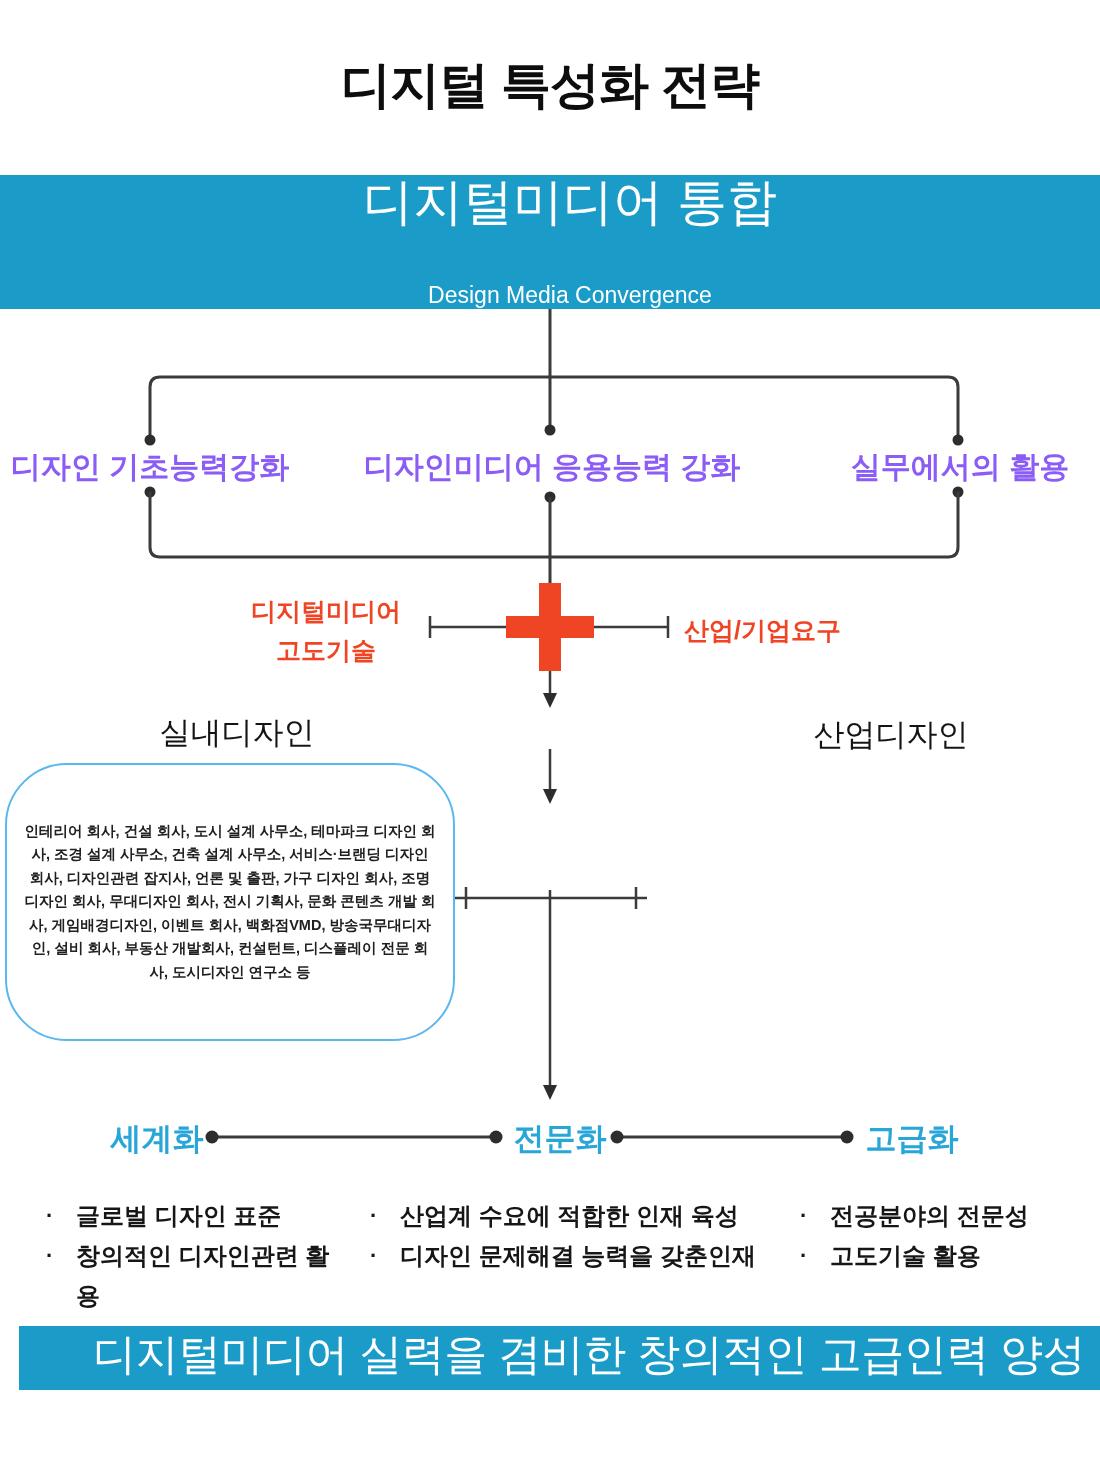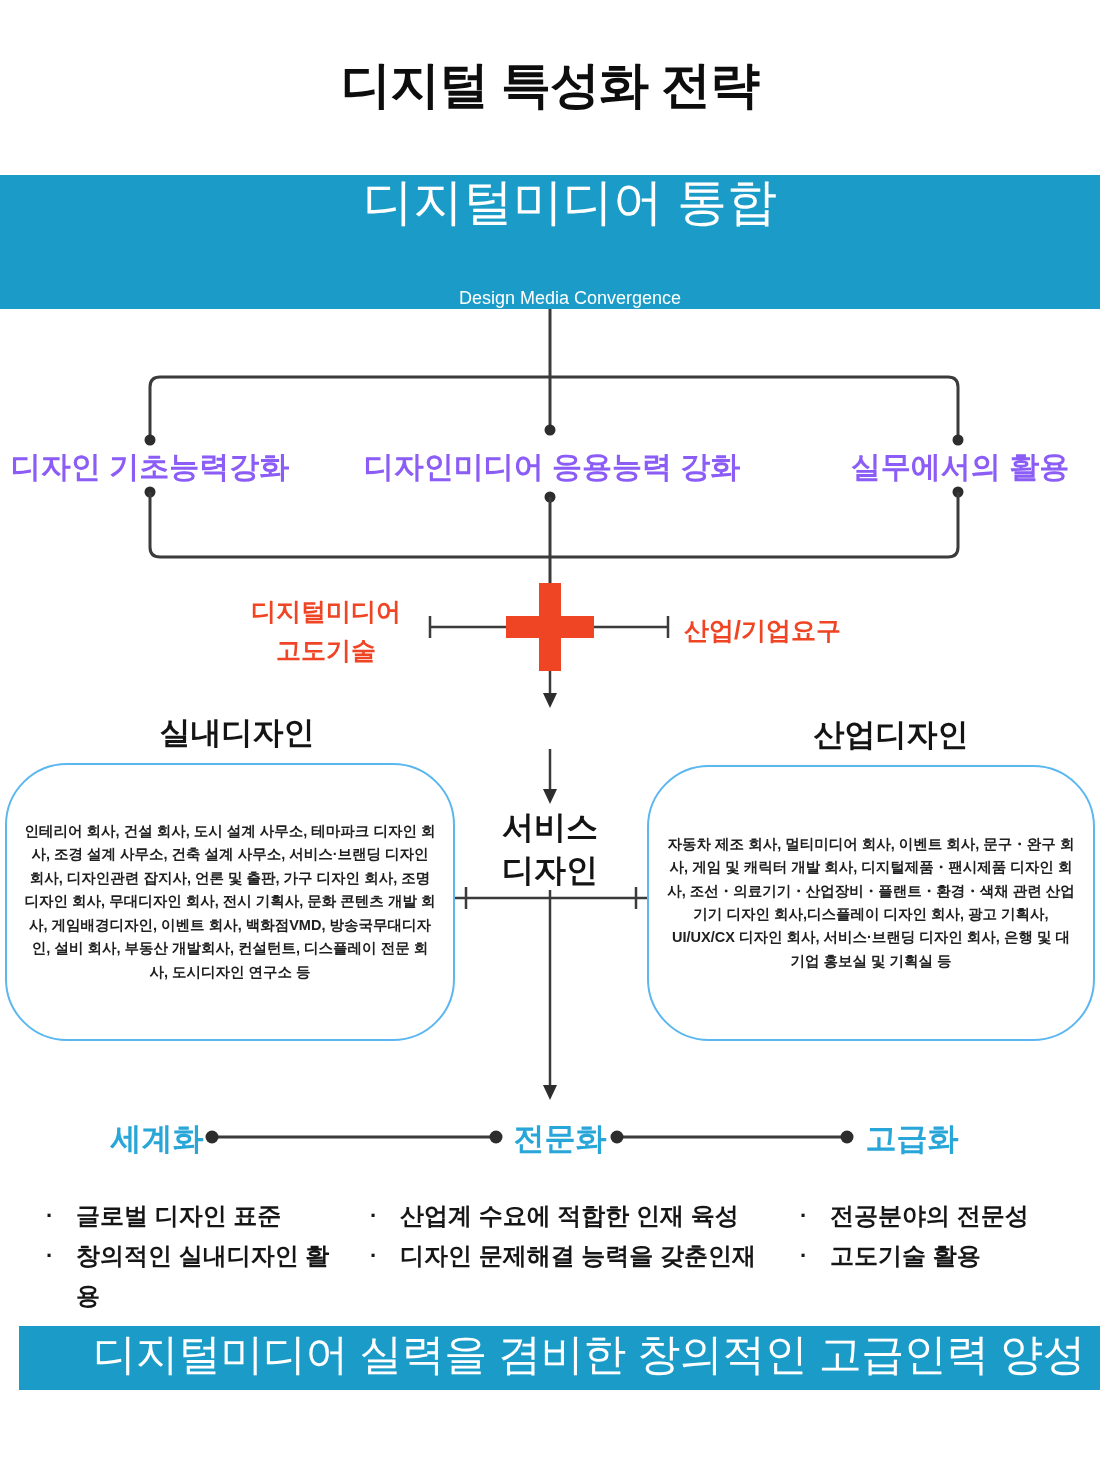--- a/index.html
+++ b/index.html
@@ -16,36 +16,36 @@
   .canvas{position:relative;width:1100px;height:1390px;margin:0 auto;background:#fff;overflow:hidden;}
 
   .page-title{position:absolute;top:52px;left:0;width:100%;text-align:center;
     font-size:50px;font-weight:600;letter-spacing:-1px;color:#0d0d0d;}
 
   .banner{position:absolute;left:0;width:100%;background:var(--accent-blue);color:#fff;
     display:flex;flex-direction:column;align-items:center;justify-content:space-between;text-align:center;padding-left:40px;}
   .banner.top{top:175px;height:134px;}
   .banner.bottom{top:1326px;height:134px;margin-left:19px;}
   .banner-title{font-size:50px;font-weight:300;letter-spacing:0px;line-height:1.08;}
-  .banner-sub{font-size:18px;font-weight:300;margin-top:4px;}
+  .banner-sub{font-size:23px;font-weight:300;margin-top:4px;}
   .banner-bottom-text{font-size:43px;font-weight:400;letter-spacing:-0.5px;}
 
   .diagram-svg{position:absolute;top:0;left:0;width:1100px;height:1466px;}
   .ln{stroke:var(--line);stroke-width:3;fill:none;}
   .ln-thin{stroke:var(--line);stroke-width:2.5;fill:none;}
   .dot{fill:#2d2d2d;}
   .arrowhead{fill:#2d2d2d;}
   .plus{fill:var(--accent-red);}
 
   .abs{position:absolute;white-space:nowrap;}
   .ctr{transform:translateX(-50%);}
   .branch-label{font-size:30px;font-weight:700;color:#8b5cf6;}
   .fusion-label{font-size:25px;font-weight:700;color:var(--accent-red);line-height:1.55;text-align:center;}
   .field-label{font-size:31px;font-weight:700;color:var(--accent-cyan);}
-  .group-title{font-size:31px;font-weight:700;color:#141414;}
+  .group-title{font-size:31px;font-weight:400;color:#141414;}
   .service-node{font-size:32px;font-weight:700;color:#141414;line-height:43px;text-align:center;}
 
   .group-box{position:absolute;border:2px solid var(--box-border);border-radius:62px;background:#fff;
     display:flex;align-items:center;justify-content:center;}
   .group-box.left{left:5px;top:763px;width:450px;height:278px;}
   .group-box.right{left:647px;top:765px;width:448px;height:276px;}
   .group-body{font-size:14.5px;font-weight:700;line-height:1.62;text-align:center;color:#202020;
     padding:0 16px;white-space:normal;}
 
   .axis-label{font-size:31px;font-weight:700;color:var(--accent-cyan);}
@@ -119,44 +119,37 @@
   <div class="abs ctr fusion-label" style="left:326px;top:592px;">
     <div>디지털미디어</div>
     <div>고도기술</div>
   </div>
   <div class="abs fusion-label" style="left:684px;top:611px;">산업/기업요구</div>
 
 
   <div class="abs ctr group-title" style="left:237px;top:712px;">실내디자인</div>
   <div class="abs ctr group-title" style="left:891px;top:714px;">산업디자인</div>
 
-  <div class="abs ctr service-node" style="left:550px;top:806px;">
-    <div>서비스</div>
-    <div>디자인</div>
-  </div>
 
   <div class="group-box left">
     <div class="group-body">인테리어 회사, 건설 회사, 도시 설계 사무소, 테마파크 디자인 회사, 조경 설계 사무소, 건축 설계 사무소, 서비스·브랜딩 디자인 회사, 디자인관련 잡지사, 언론 및 출판, 가구 디자인 회사, 조명 디자인 회사, 무대디자인 회사, 전시 기획사, 문화 콘텐츠 개발 회사, 게임배경디자인, 이벤트 회사, 백화점VMD, 방송국무대디자인, 설비 회사, 부동산 개발회사, 컨설턴트, 디스플레이 전문 회사, 도시디자인 연구소 등</div>
-  </div>
-  <div class="group-box right">
-    <div class="group-body">자동차 제조 회사, 멀티미디어 회사, 이벤트 회사, 문구・완구 회사, 게임 및 캐릭터 개발 회사, 디지털제품・팬시제품 디자인 회사, 조선・의료기기・산업장비・플랜트・환경・색채 관련 산업 기기 디자인 회사,디스플레이 디자인 회사, 광고 기획사, UI/UX/CX 디자인 회사, 서비스·브랜딩 디자인 회사, 은행 및 대기업 홍보실 및 기획실 등</div>
   </div>
 
   <div class="abs ctr axis-label" style="left:157px;top:1118px;">세계화</div>
   <div class="abs ctr axis-label" style="left:560px;top:1118px;">전문화</div>
   <div class="abs ctr axis-label" style="left:912px;top:1118px;">고급화</div>
 
   <div class="bullet-col col-1">
     <div class="item">
       <span class="marker">·</span>
       <span>글로벌 디자인 표준</span>
     </div>
     <div class="item">
       <span class="marker">·</span>
-      <span>창의적인 실내디자인 활용</span>
+      <span>창의적인 디자인관련 활용</span>
     </div>
   </div>
   <div class="bullet-col col-2">
     <div class="item">
       <span class="marker">·</span>
       <span>산업계 수요에 적합한 인재 육성</span>
     </div>
     <div class="item">
       <span class="marker">·</span>
       <span>디자인 문제해결 능력을 갖춘인재</span>

